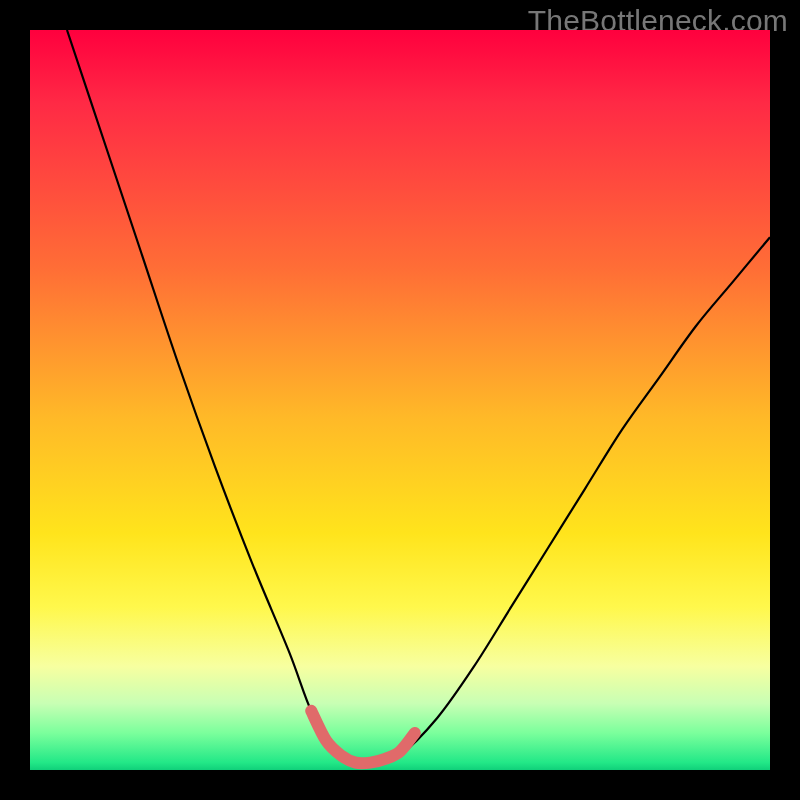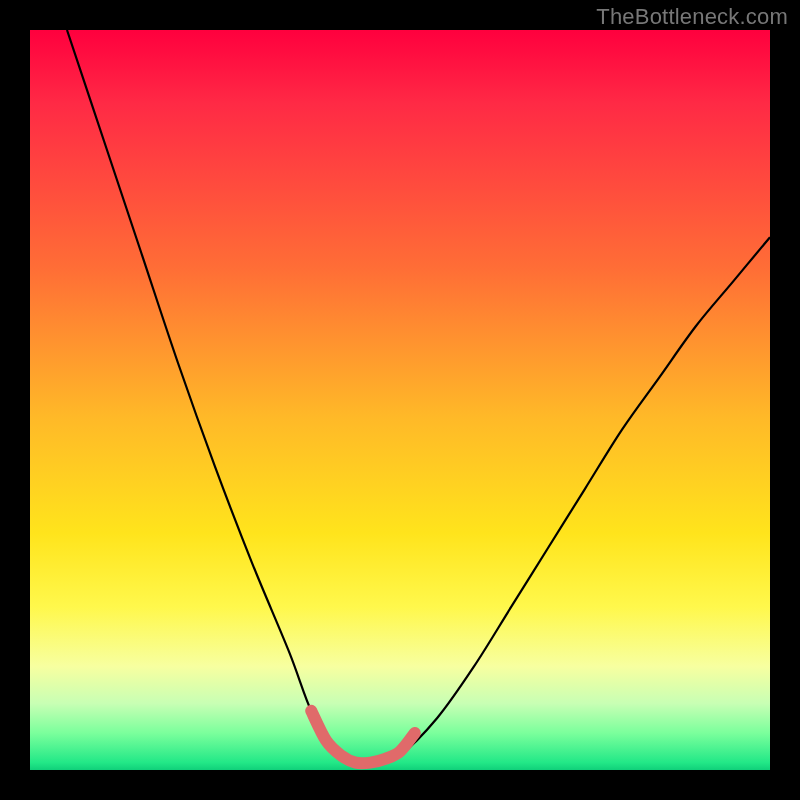--- a/index.html
+++ b/index.html
@@ -36,21 +36,21 @@
       #7bff9c 95%,
       #22e887 99%,
       #10d07a 100%
     );
   }
   .watermark {
     position: absolute;
     top: 4px;
     right: 12px;
     color: #777;
-    font-size: 22px;
+    font-size: 30px;
     font-weight: 500;
     letter-spacing: 0.2px;
     user-select: none;
   }
   svg.curve {
     position: absolute;
     left: 0;
     top: 0;
     width: 740px;
     height: 740px;

